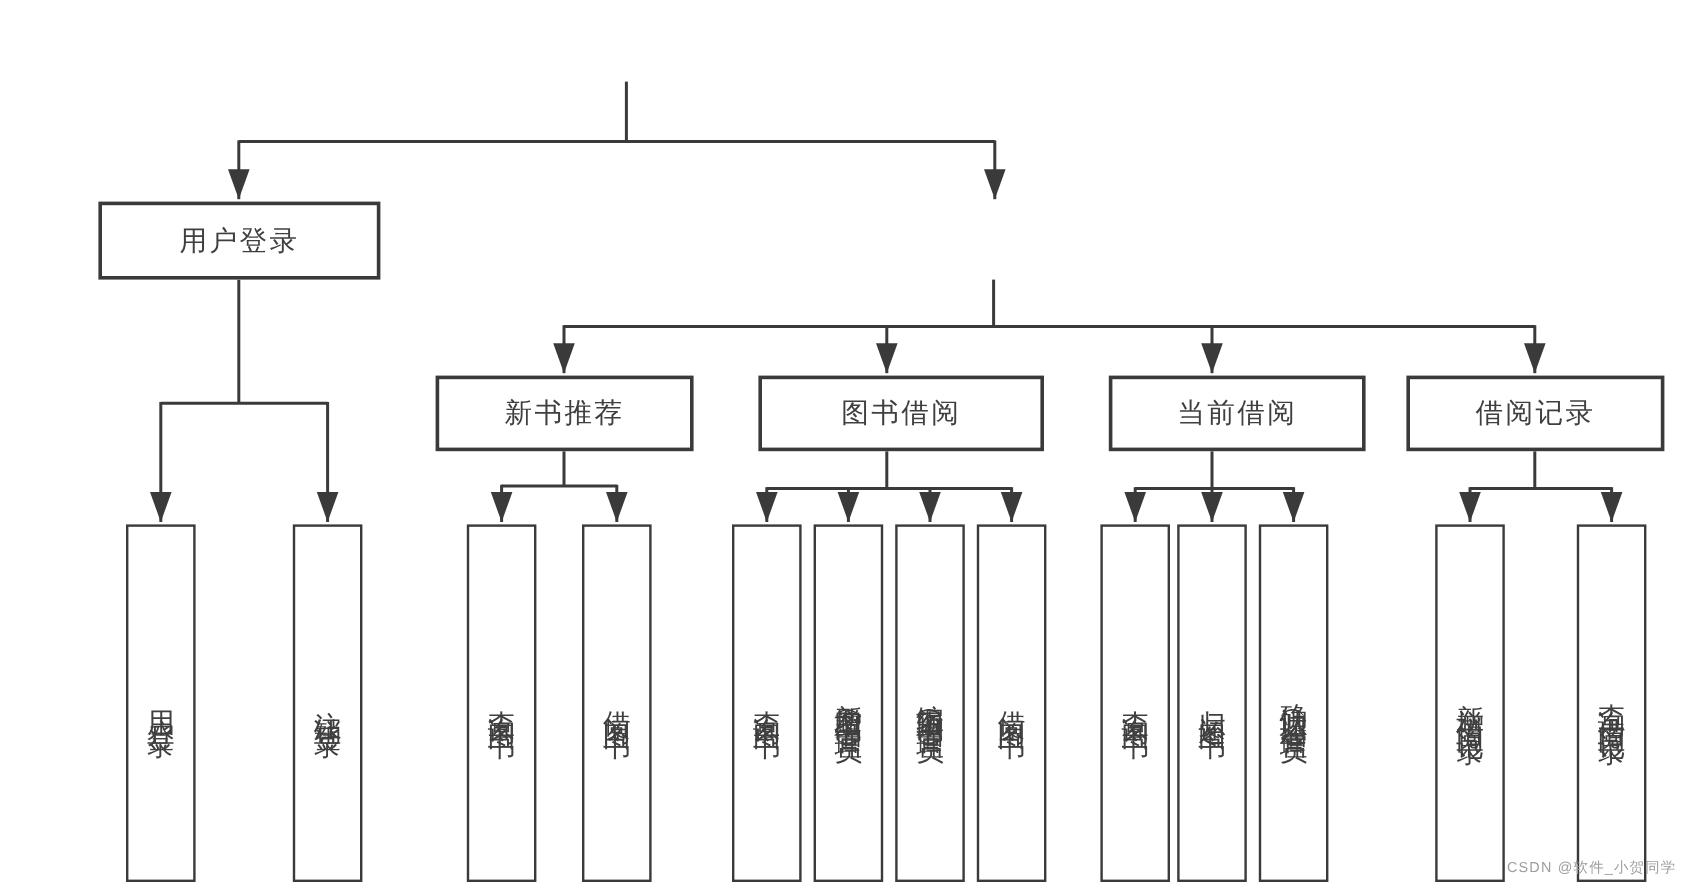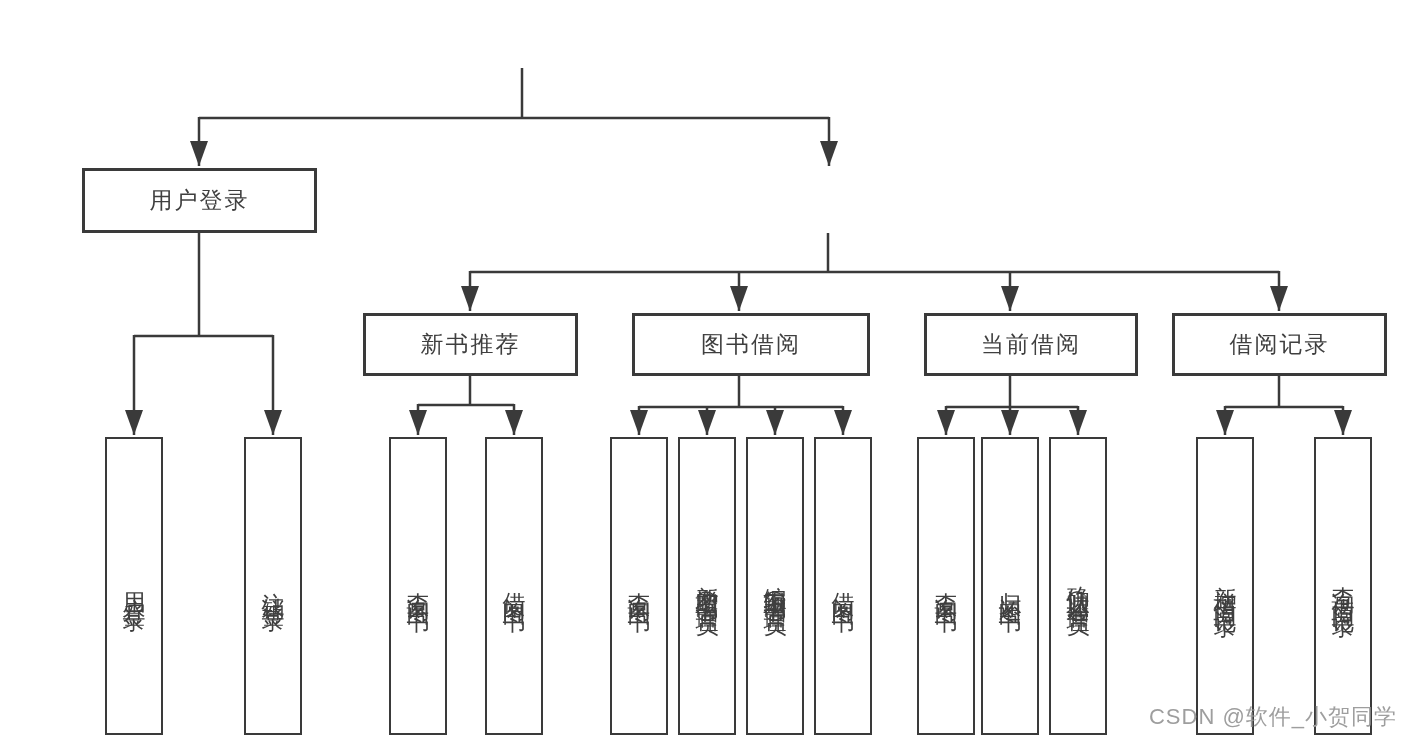--- a/index.html
+++ b/index.html
@@ -46,21 +46,21 @@
     text-orientation: mixed;
     letter-spacing: 6px;
     font-size: 23px;
     line-height: 1;
   }
   .vtext.long { letter-spacing: 4px; }
   .watermark {
     position: absolute;
     right: 8px;
     bottom: 15px;
-    font-size: 22px;
+    font-size: 12px;
     letter-spacing: 1px;
     color: var(--watermark);
     white-space: nowrap;
   }
 </style>
 </head>
 <body>
 
 <div class="canvas">
 

